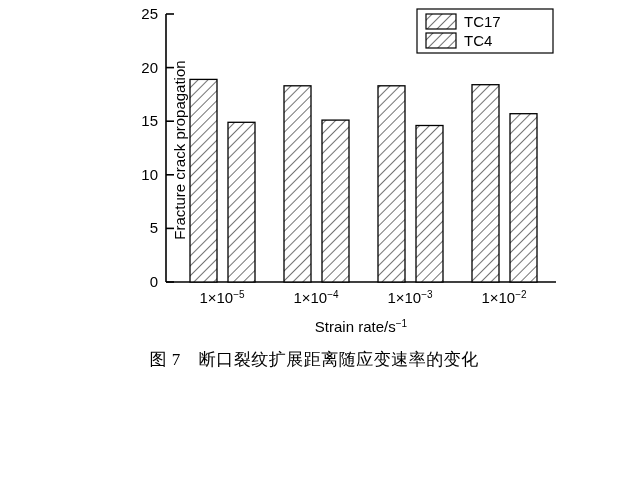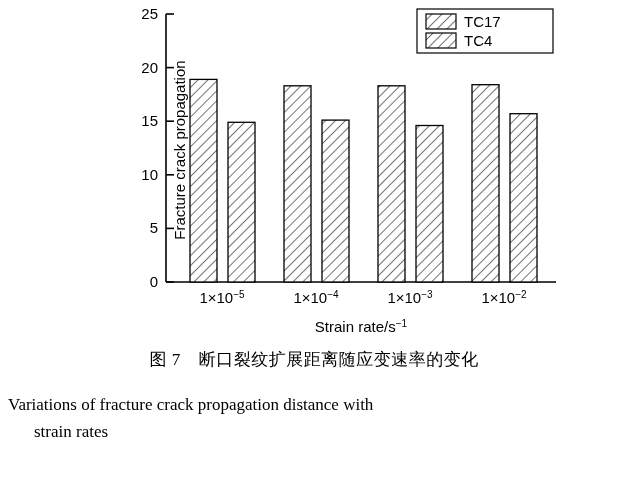--- a/index.html
+++ b/index.html
@@ -179,18 +179,14 @@
       <text x="464" y="46" font-family="Liberation Sans, sans-serif" font-size="15" fill="#000">TC4</text>
     </g>
   </svg>
 </div>
 
 <div id="caption">
   <div id="caption-cn">
     <span>图 7</span><span class="cn-gap"></span><span>断口裂纹扩展距离随应变速率的变化</span>
   </div>
   <div id="caption-en">
-    <span id="caption-en-text">
-      <span>Variations of fracture crack propagation distance with</span>
-      <span class="line2">strain rates</span>
-    </span>
   </div>
 </div>
 
 </body></html>

